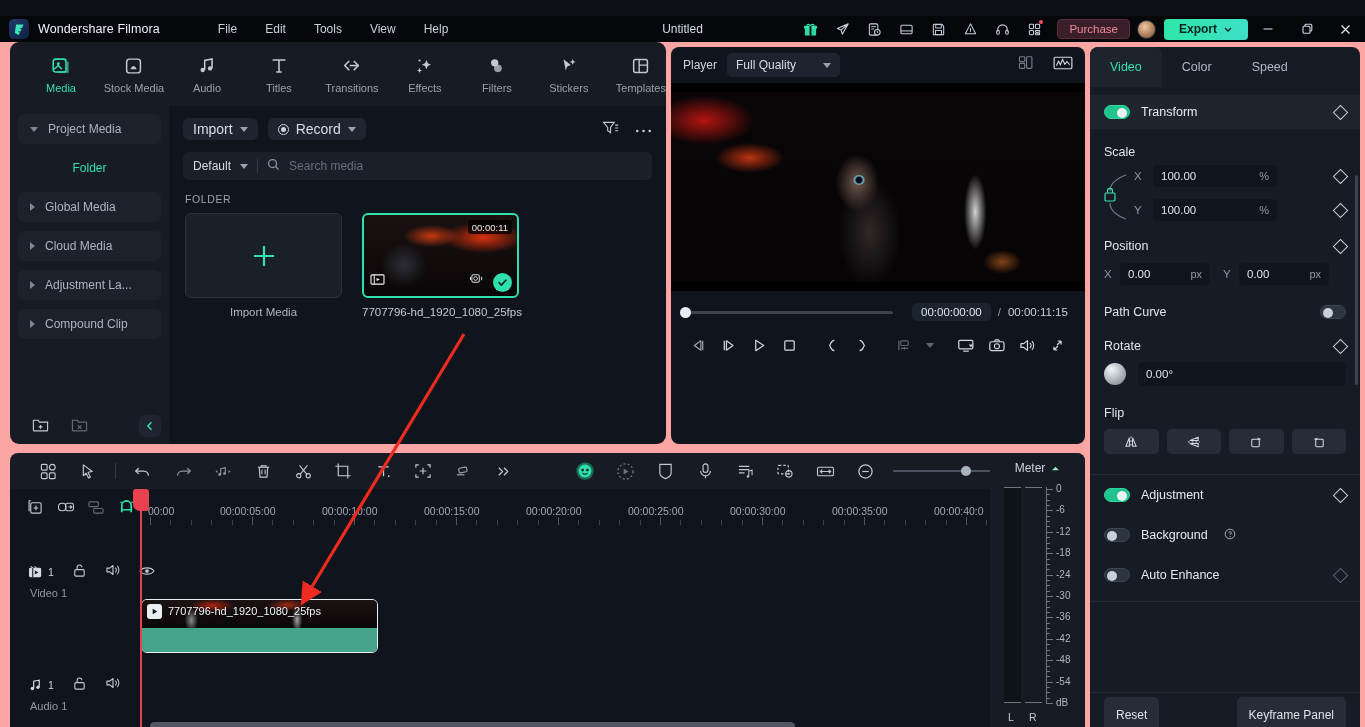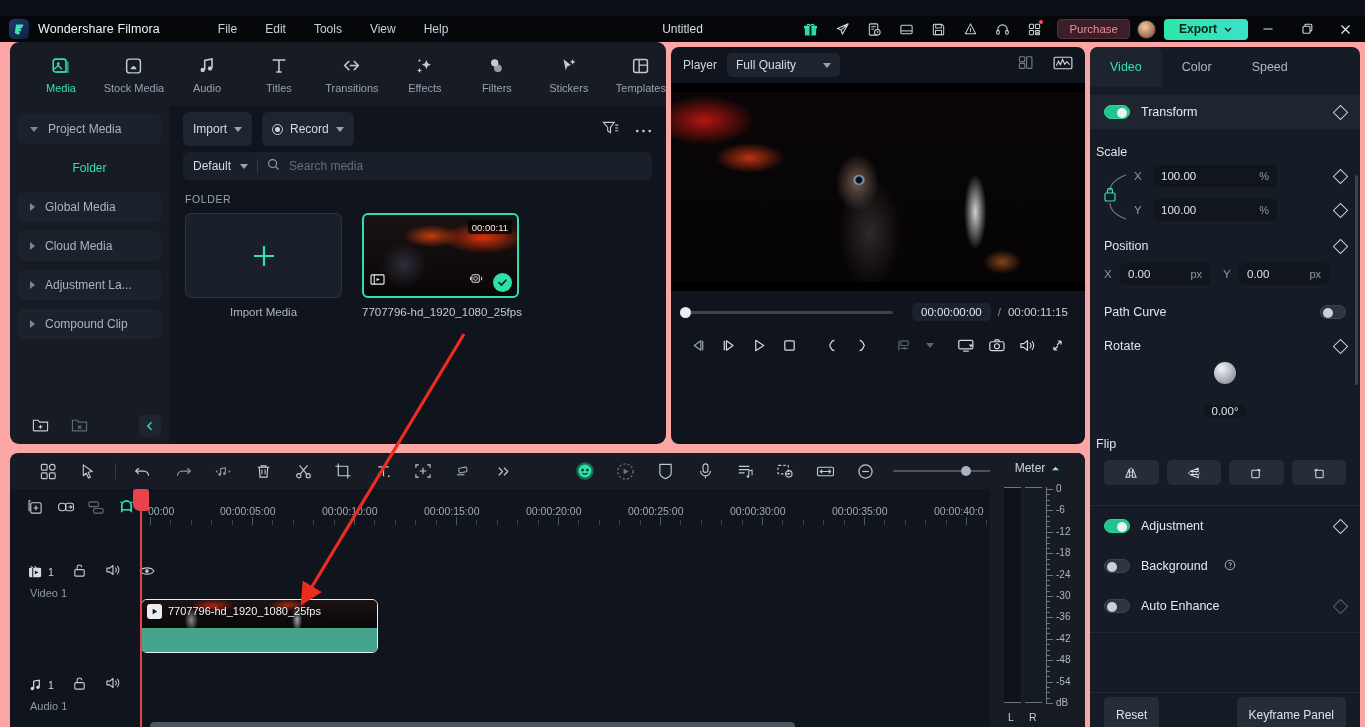--- a/index.html
+++ b/index.html
@@ -100,22 +100,22 @@
     background: #1e2530; display:flex; align-items:center; justify-content:center;
   }
 
   
   .media-panel {
     position:absolute; top: 90px; left: 169px; width: 497px; height: 338px;
     background: #10151d; border-radius: 0 0 9px 0;
   }
   .media-top { height: 46px; display:flex; align-items:center; padding: 0 14px; gap: 10px; }
   .pill {
-    height: 34px; border-radius: 6px; background: #1e2530; display:flex; align-items:center;
-    padding: 11px 10px; gap: 7px; font-size: 12px; color: #d5dce4;
+    height: 22px; border-radius: 6px; background: #1e2530; display:flex; align-items:center;
+    padding: 11px 10px; gap: 7px; font-size: 14px; color: #d5dce4;
   }
   .chev { width:0;height:0;border-left:4px solid transparent;border-right:4px solid transparent;border-top:5px solid #9aa4b0; }
   .rec-dot { width:11px;height:11px;border-radius:50%;border:1.5px solid #cfd6de; display:flex;align-items:center;justify-content:center;}
   .rec-dot i { width:5px;height:5px;border-radius:50%;background:#cfd6de;display:block;}
   .media-top-right { margin-left:auto; display:flex; align-items:center; gap:16px; }
   .searchrow { margin: 0 14px; height: 28px; background: #1a2029; border-radius: 6px; display:flex; align-items:center; padding: 0 10px; gap:9px; }
   .searchrow .sep { width:1px; height:14px; background:#333b47; }
   .search-input {
     background:transparent;border:none;outline:none;color:#cfd6de;font-size:12px;
     font-family:"Liberation Sans",sans-serif; flex:1;
@@ -220,21 +220,21 @@
   }
   .sec-head.flat { background:transparent; }
   .toggle { width: 26px; height: 14px; border-radius: 8px; position:relative; }
   .toggle.on { background:#22c38f; border:1px solid #2ad79c; }
   .toggle.off { background:#2d3541; border:1px solid #3b4personal; border:1px solid #3c4552; }
   .toggle .knob { position:absolute; top:2px; width:10px;height:10px;border-radius:50%;background:#e9f3ef; }
   .toggle.on .knob { right: 2px; }
   .toggle.off .knob { left: 2px; background:#c9d1da; }
   .kf { width:11px;height:11px; transform: rotate(45deg); border:1.3px solid #c6ced8; margin-left:auto; }
   .kf.dim { border-color:#59626e; }
-  .grp-label { font-size: 12.5px; color:#dfe5ec; padding: 0 6px; }
+  .grp-label { font-size: 12.5px; color:#dfe5ec; padding: 0 14px; }
   .row { display:flex; align-items:center; padding: 0 14px; gap: 8px; }
   .axis { font-size: 11.5px; color:#8e99a5; width: 11px; }
   .field {
     background:#11161e; border-radius: 4px; height: 22px; display:flex; align-items:center;
     padding: 0 8px; font-size: 11.5px; color:#dde4eb; justify-content: space-between;
   }
   .unit { color:#8e99a5; font-size:11px; }
   .lockcol { width: 26px; display:flex; flex-direction:column; align-items:center; }
   .rot-knob {
     width: 22px;height:22px;border-radius:50%;
@@ -817,21 +817,21 @@
         <span class="grp-label" style="padding:0;">Path Curve</span>
         <span class="toggle off" style="margin-left:auto;">
             <span class="knob"></span>
           </span>
       </div>
 
       <div class="row" style="margin-top:20px;">
         <span class="grp-label" style="padding:0;">Rotate</span>
         <span class="kf"></span>
       </div>
-      <div class="row" style="margin-top:9px;gap:21px;flex-direction:column;">
+      <div class="row" style="margin-top:9px;gap:12px;">
         <span class="rot-knob"></span>
         <div class="field" style="flex:1;height:24px;">
           <span>0.00°</span>
         </div>
       </div>
 
       <div class="grp-label" style="margin-top:20px;">Flip</div>
       <div class="flip-row" style="margin-top:9px;">
         <div class="flip-btn">
           <svg width="16" height="14" viewBox="0 0 17 15">

